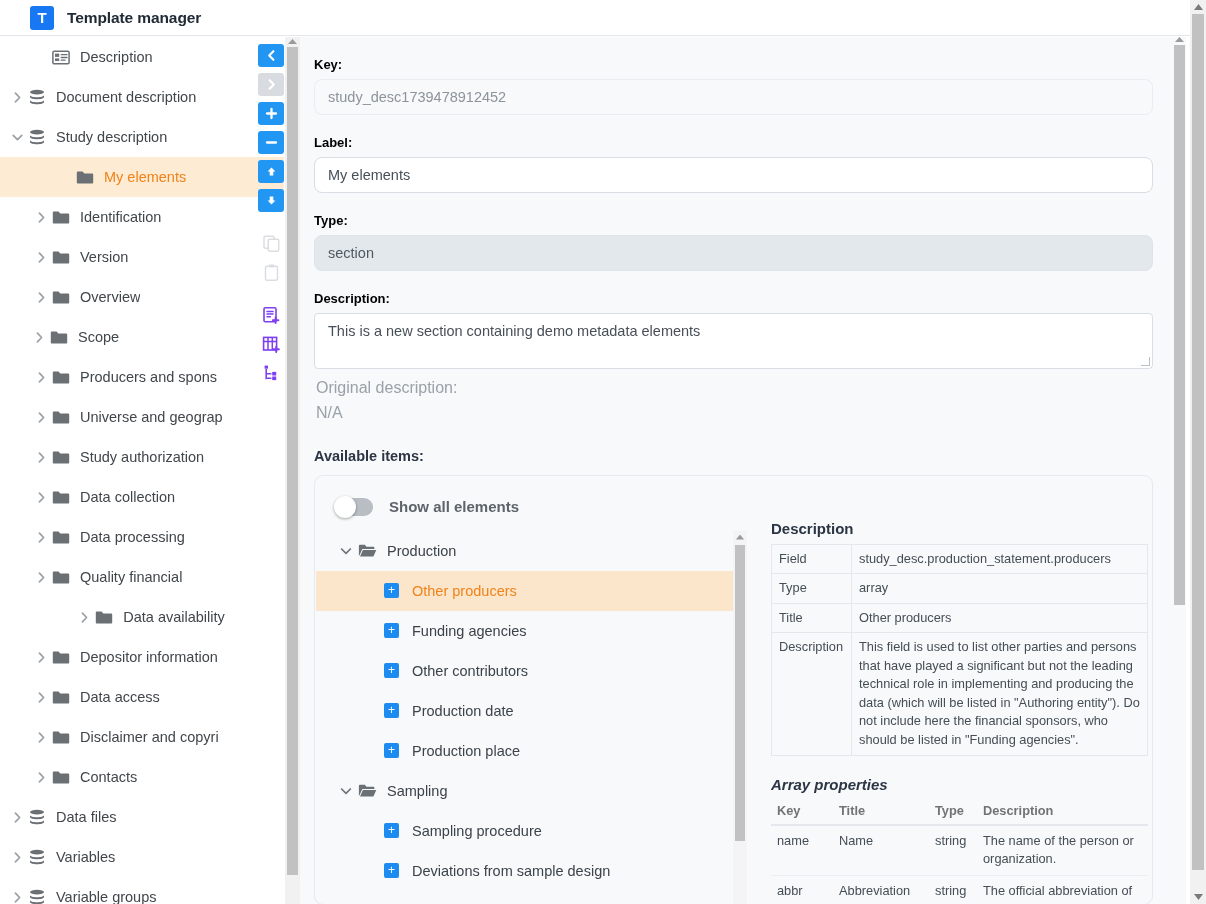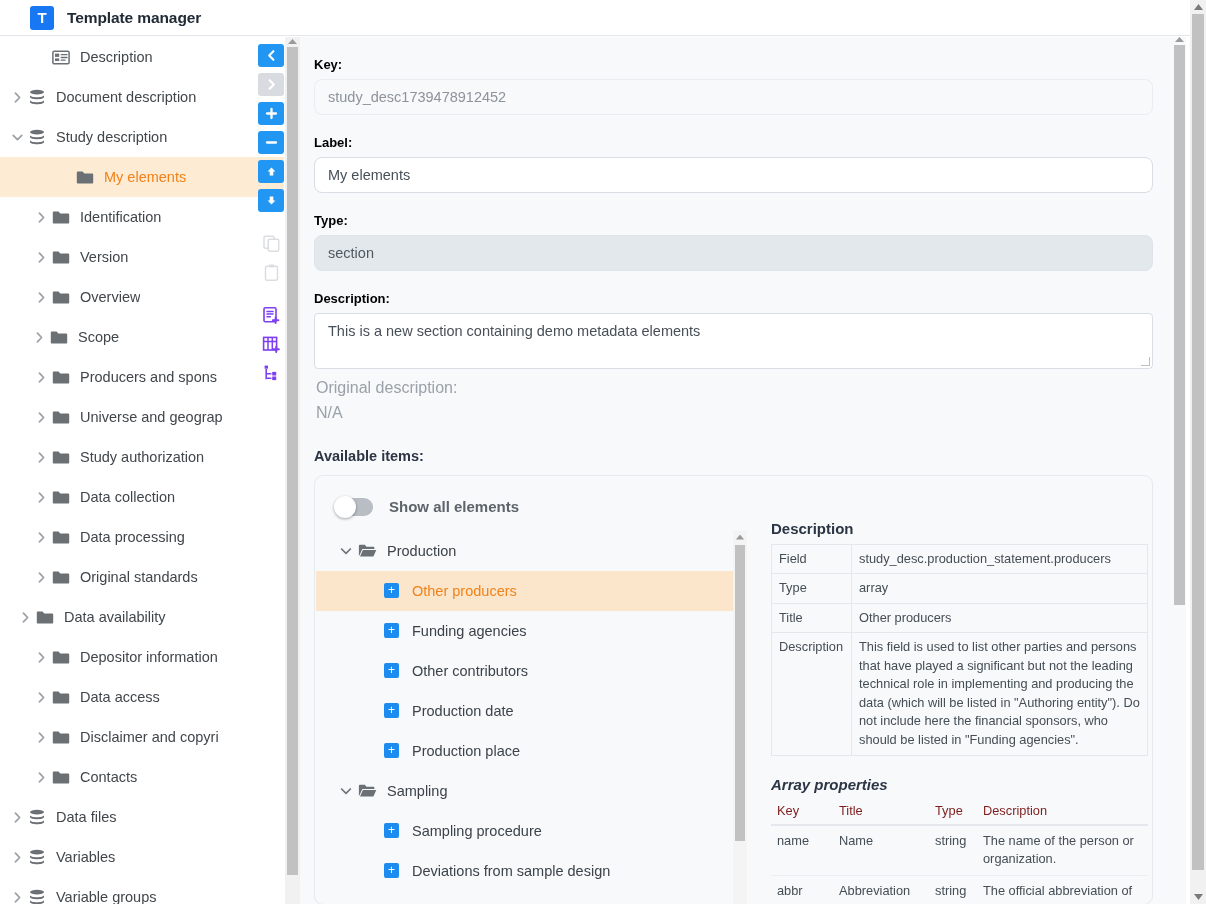--- a/index.html
+++ b/index.html
@@ -234,21 +234,21 @@
   table.desc td {
     border: 1px solid #e4e8ec; padding: 5px 7px; vertical-align: top;
     line-height: 1.45;
   }
   table.desc td.k { width: 80px; color: #454d55; }
   table.arr {
     width: 377px; border-collapse: collapse;
     font-size: 12.8px; color: #454d55;
   }
   table.arr th {
-    text-align: left; font-weight: normal; color: #7f1d1d;
+    text-align: left; font-weight: bold; color: #737373;
     padding: 6px 6px; border-bottom: 2px solid #e4e8ec;
     font-size: 12.8px;
   }
   table.arr td {
     padding: 6px 6px; border-bottom: 1px solid #eceff2;
     vertical-align: top; line-height: 1.45;
   }
   .arr-title { margin: 20px 0 4px 0; font-size: 15px; font-weight: bold; color: #2b3543; font-style: italic; }
 
   
@@ -510,23 +510,23 @@
           <span class="chev">
             <svg width="13" height="13" viewBox="0 0 13 13">
               <path d="M4.4 2.2 L8.6 6.5 L4.4 10.8" stroke="#9aa0a6" stroke-width="1.7" fill="none" stroke-linecap="round" stroke-linejoin="round"></path>
             </svg>
           </span>
           <span class="ico">
             <svg width="18" height="15" viewBox="0 0 18 15">
               <path d="M0.8 2.6 C0.8 1.9 1.3 1.4 2 1.4 H6.6 L8.3 3.4 H16 C16.7 3.4 17.2 3.9 17.2 4.6 V12.4 C17.2 13.1 16.7 13.6 16 13.6 H2 C1.3 13.6 0.8 13.1 0.8 12.4 Z" fill="#6b7075"></path>
             </svg>
           </span>
-          <span class="t-label">Original standards</span>
-        </div>
-        <div class="tree-node" style="padding-left: 14px;">
+          <span class="t-label">Quality financial</span>
+        </div>
+        <div class="tree-node" style="padding-left: 14px; justify-content: center;">
           <span class="chev">
             <svg width="13" height="13" viewBox="0 0 13 13">
               <path d="M4.4 2.2 L8.6 6.5 L4.4 10.8" stroke="#9aa0a6" stroke-width="1.7" fill="none" stroke-linecap="round" stroke-linejoin="round"></path>
             </svg>
           </span>
           <span class="ico">
             <svg width="18" height="15" viewBox="0 0 18 15">
               <path d="M0.8 2.6 C0.8 1.9 1.3 1.4 2 1.4 H6.6 L8.3 3.4 H16 C16.7 3.4 17.2 3.9 17.2 4.6 V12.4 C17.2 13.1 16.7 13.6 16 13.6 H2 C1.3 13.6 0.8 13.1 0.8 12.4 Z" fill="#6b7075"></path>
             </svg>
           </span>

